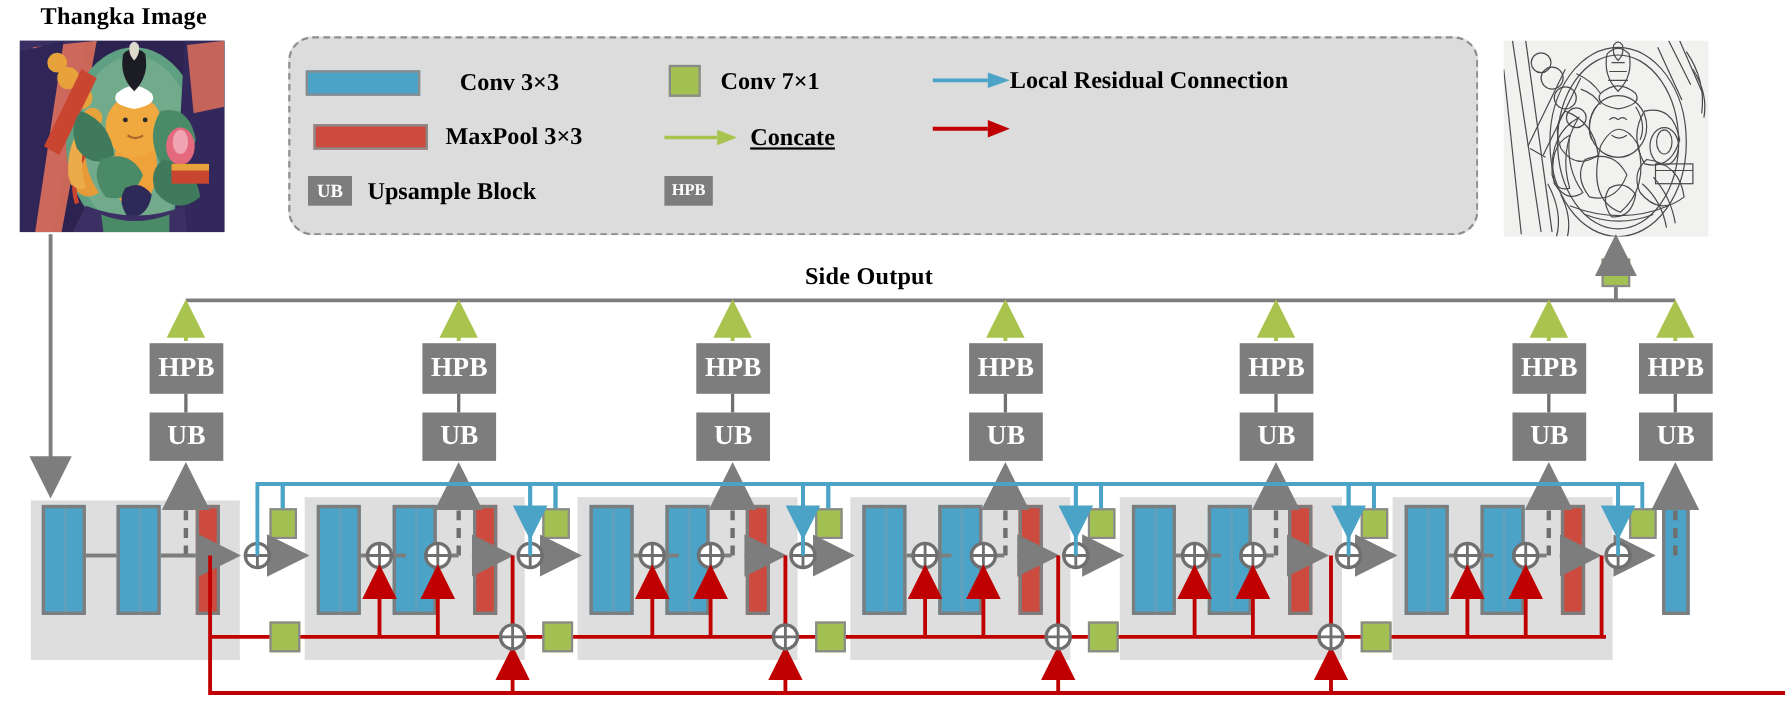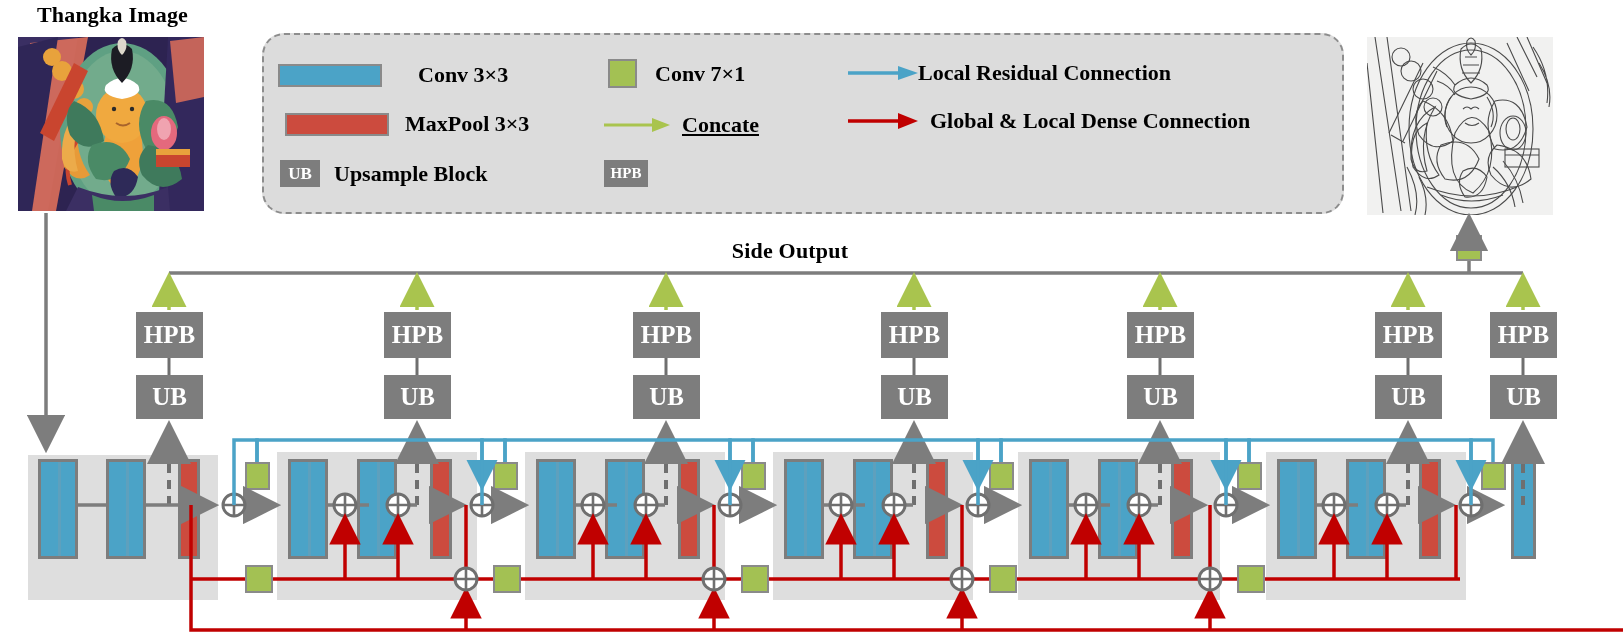--- a/index.html
+++ b/index.html
@@ -168,21 +168,20 @@
       <line x1="0" y1="9" x2="50" y2="9" stroke="#4BA3C7" stroke-width="3.5"></line>
       <polygon points="50,2 70,9 50,16" fill="#4BA3C7"></polygon>
     </svg>
     <span class="lg-txt" style="">Local Residual Connection</span>
   </div>
   <div class="abs lg-row" style="left:848px;top:108px;">
     <svg width="70" height="18" style="position:relative">
       <line x1="0" y1="9" x2="50" y2="9" stroke="#C00000" stroke-width="3.5"></line>
       <polygon points="50,1 70,9 50,17" fill="#C00000"></polygon>
     </svg>
-    <span class="lg-txt" style="margin-left:12px">Global &amp; Local Dense Connection</span>
   </div>
 
   <div class="abs gbox hpb-box" style="left:136px;top:312px;">HPB</div>
   <div class="abs gbox ub-box" style="left:136px;top:375px;">UB</div>
   <div class="abs gbox hpb-box" style="left:384px;top:312px;">HPB</div>
   <div class="abs gbox ub-box" style="left:384px;top:375px;">UB</div>
   <div class="abs gbox hpb-box" style="left:633px;top:312px;">HPB</div>
   <div class="abs gbox ub-box" style="left:633px;top:375px;">UB</div>
   <div class="abs gbox hpb-box" style="left:881px;top:312px;">HPB</div>
   <div class="abs gbox ub-box" style="left:881px;top:375px;">UB</div>

